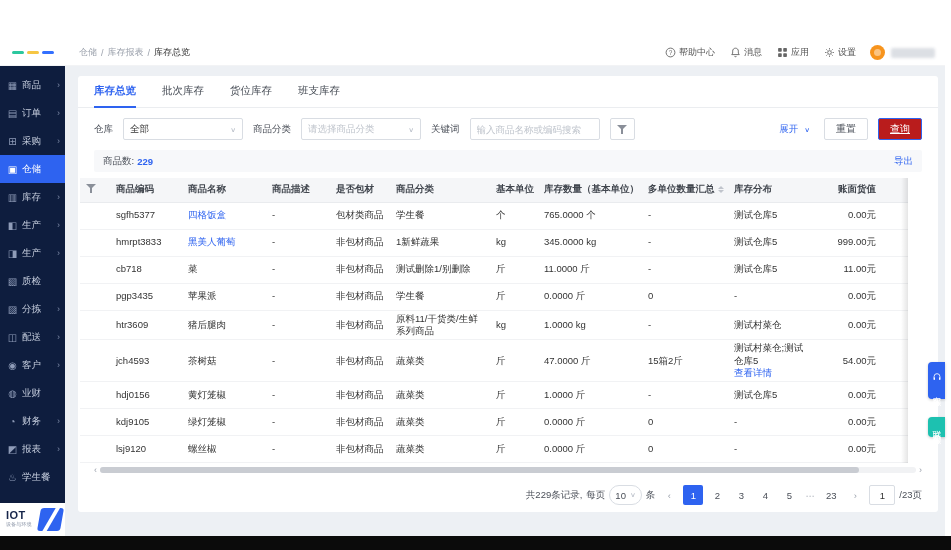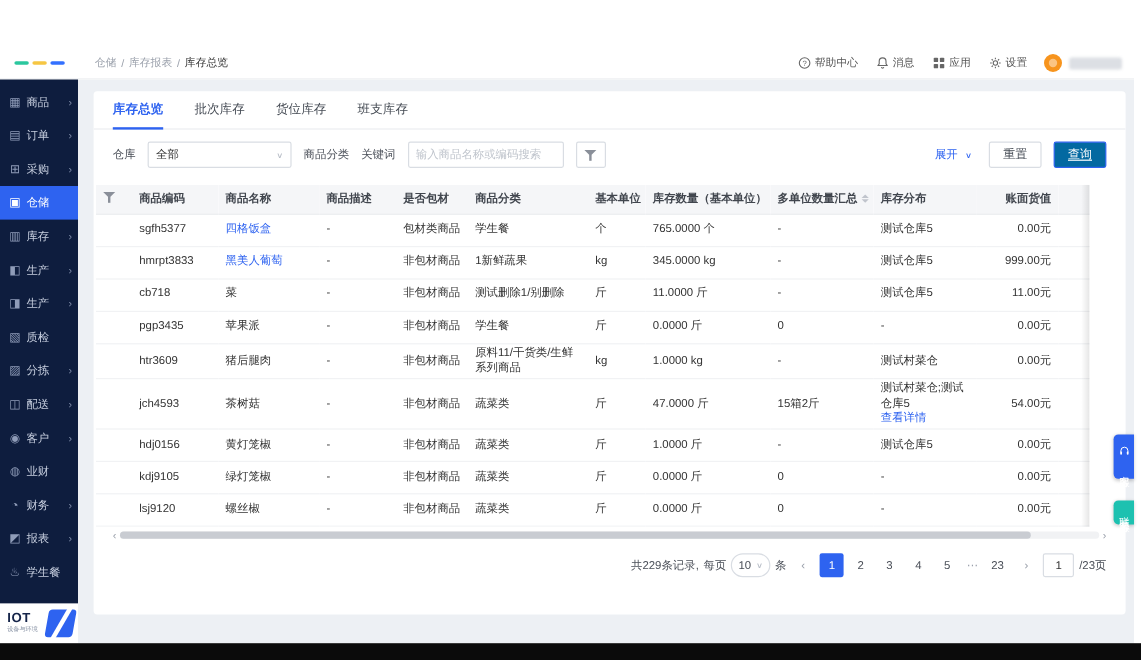--- a/index.html
+++ b/index.html
@@ -54,21 +54,21 @@
   .input{height:22px;width:130px;border:1px solid #d9dde3;border-radius:2px;font-size:9.5px;padding:0 6px;color:#333;font-family:inherit;}
   .input::placeholder{color:#bfc4cc;}
   .icon-btn{height:22px;width:25px;border:1px solid #d9dde3;border-radius:2px;background:#fff;display:flex;align-items:center;justify-content:center;cursor:pointer;}
   .funnel{position:relative;width:10px;height:11px;display:inline-block;}
   .funnel::before{content:"";position:absolute;left:0;top:1px;border-left:5px solid transparent;border-right:5px solid transparent;border-top:5px solid #8a8f99;}
   .funnel::after{content:"";position:absolute;left:4px;top:5px;width:2px;height:5px;background:#8a8f99;}
   .spacer{flex:1;}
   .expand{color:#2e63f0;font-size:9.5px;display:flex;align-items:center;gap:2px;cursor:pointer;margin-right:4px;text-decoration:none;}
   .expand .caret{color:#2e63f0;margin-left:0;}
   .btn{height:22px;padding:0 11px;border:1px solid #d9dde3;background:#fff;border-radius:2px;font-size:10px;color:#454b54;cursor:pointer;font-family:inherit;}
-  .btn.primary{background:#0369a1;border-color:#2e63f0;color:#fff;text-decoration:underline;}
+  .btn.primary{background:#b91c1c;border-color:#2e63f0;color:#fff;text-decoration:underline;}
 
   .summary{display:flex;align-items:center;margin:2px 16px 0;height:22px;background:#f7f8fa;border-radius:2px;padding:0 9px;font-size:9.5px;color:#4a4f58;}
   .sum-count{color:#2e63f0;font-weight:bold;margin-left:3px;}
   .export{color:#2e63f0;cursor:pointer;text-decoration:none;}
 
   .table-wrap{position:relative;margin:6px 2px 0;width:828px;overflow:hidden;}
   table{border-collapse:collapse;table-layout:fixed;width:872px;}
   th,td{font-size:9.5px;padding:2px 6px;border-bottom:1px solid #f1f2f4;text-align:left;color:#333;vertical-align:middle;white-space:nowrap;overflow:hidden;}
   thead th{background:#f5f6f8;height:24px;color:#41464e;font-weight:bold;border-bottom:1px solid #e9ebee;}
   tbody td{height:27px;line-height:1.3;}
@@ -264,34 +264,44 @@
           <div class="tab">班支库存</div>
         </div>
 
       <div class="filters">
         <span class="f-label">仓库</span>
         <div class="select w1">
           <span>全部</span>
           <span class="caret">∨</span>
         </div>
         <span class="f-label">商品分类</span>
+        <div class="select w2">
+          <span class="sel-ph">请选择商品分类</span>
+          <span class="caret">∨</span>
+        </div>
         <span class="f-label">关键词</span>
         <input class="input" placeholder="输入商品名称或编码搜索" style="">
         <button class="icon-btn">
           <span class="funnel"></span>
         </button>
         <div class="spacer"></div>
         <a class="expand">
           <span>展开</span>
           <span class="caret">∨</span>
         </a>
         <button class="btn">重置</button>
         <button class="btn primary">查询</button>
       </div>
 
+      <div class="summary">
+        <span>商品数:</span>
+        <span class="sum-count">229</span>
+        <span class="spacer"></span>
+        <a class="export">导出</a>
+      </div>
 
       <div class="table-wrap">
         <table id="inv-table">
             <colgroup>
               <col style="width: 30px;">
               <col style="width: 72px;">
               <col style="width: 84px;">
               <col style="width: 64px;">
               <col style="width: 60px;">
               <col style="width: 100px;">

